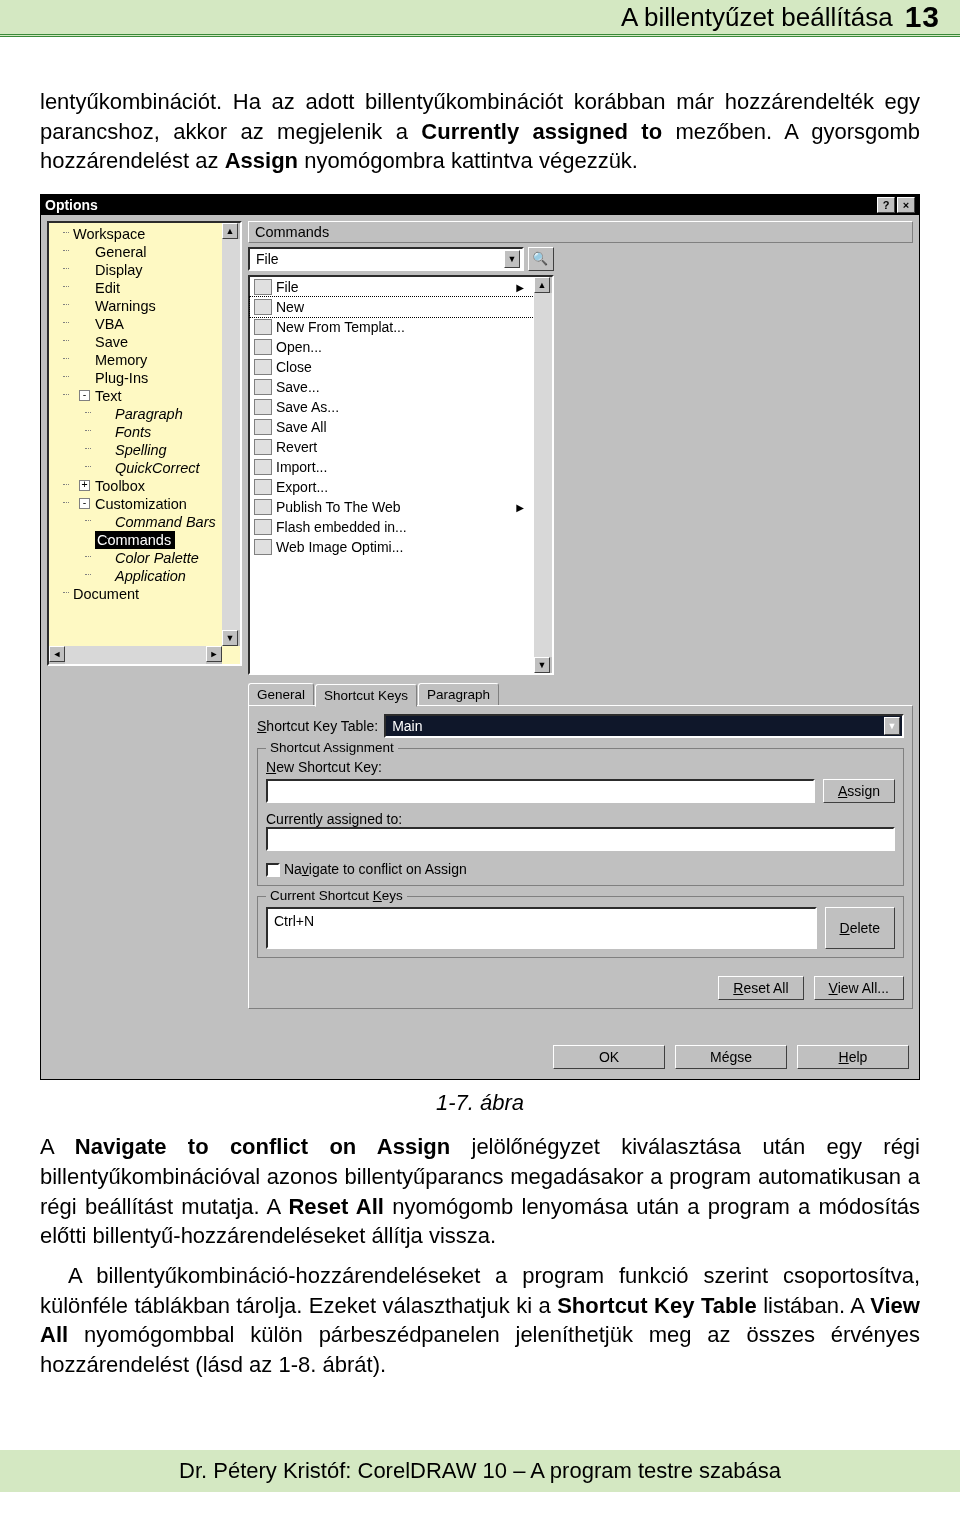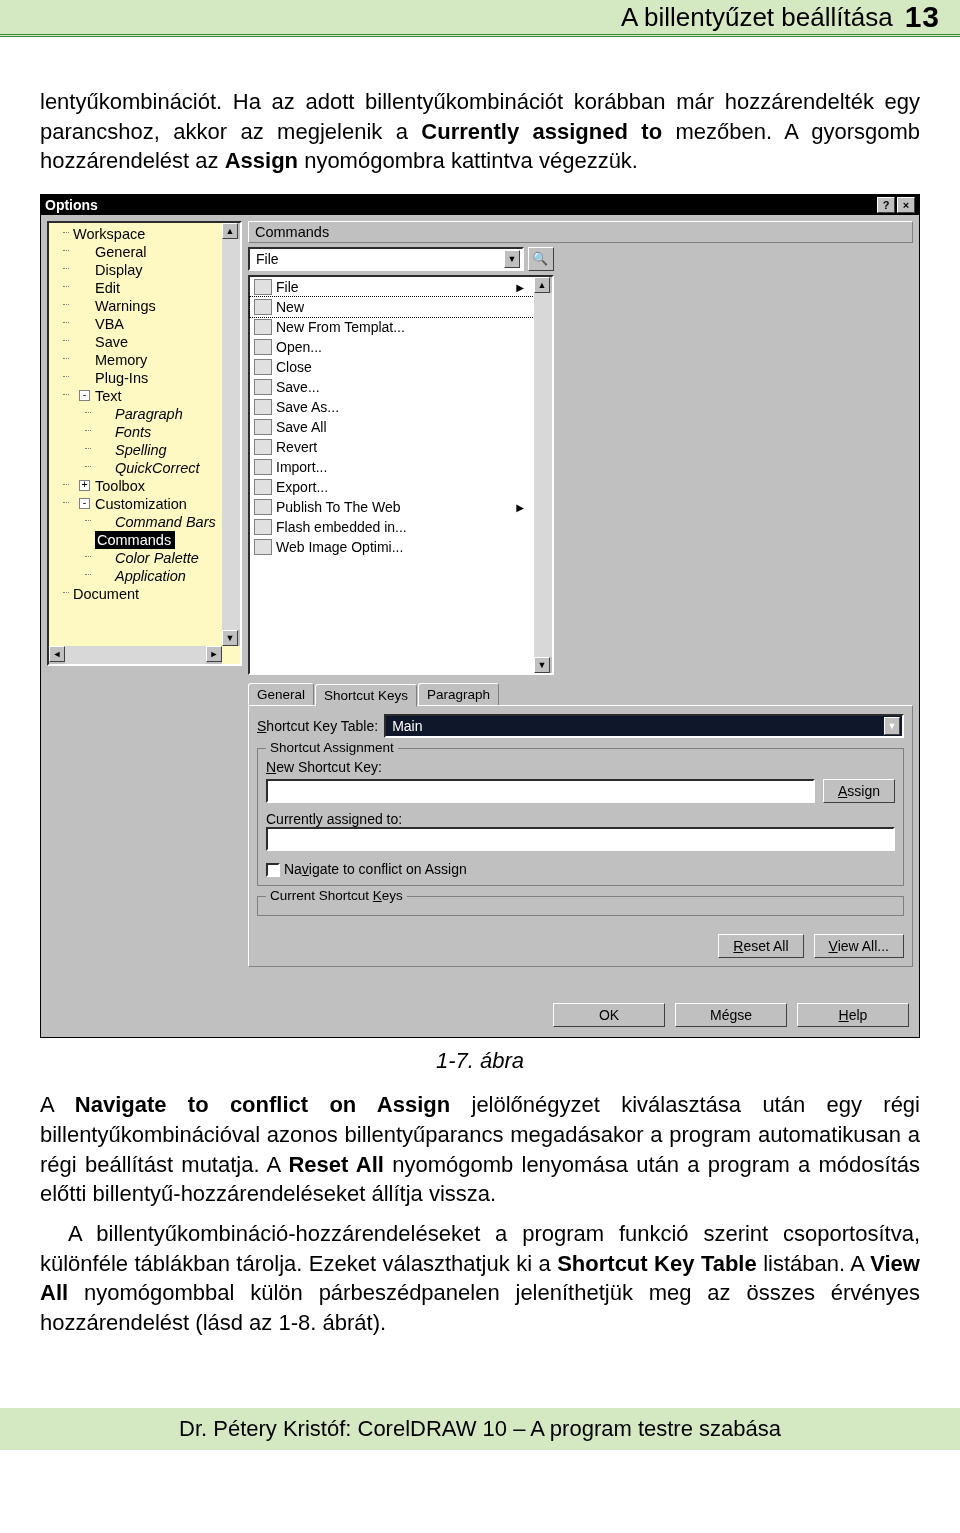--- a/index.html
+++ b/index.html
@@ -477,20 +477,26 @@
                   <div style="font-size:14px; margin-bottom:0;">Currently assigned to:</div>
                   <div class="textbox" style="margin-bottom:10px;"></div>
                   <div style="font-size:14px;">
                     <span class="checkbox"></span>
                     <span> Na<span class="u">v</span>igate to conflict on Assign</span>
                   </div>
                 </div>
 
                 <div class="group">
                   <span class="group-title">Current Shortcut <span class="u">K</span>eys</span>
+                  <div style="display:flex; gap:8px;">
+                    <div class="listbox" style="flex:1;">
+                      <span>Ctrl+N</span>
+                    </div>
+                    <button class="btn"><span class="u">D</span>elete</button>
+                  </div>
                 </div>
 
                 <div style="display:flex; justify-content:flex-end; gap:10px; margin-top:18px;">
                   <button class="btn"><span class="u">R</span>eset All</button>
                   <button class="btn"><span class="u">V</span>iew All...</button>
                 </div>
               </div>
             </div>
           </div>
         </div>

